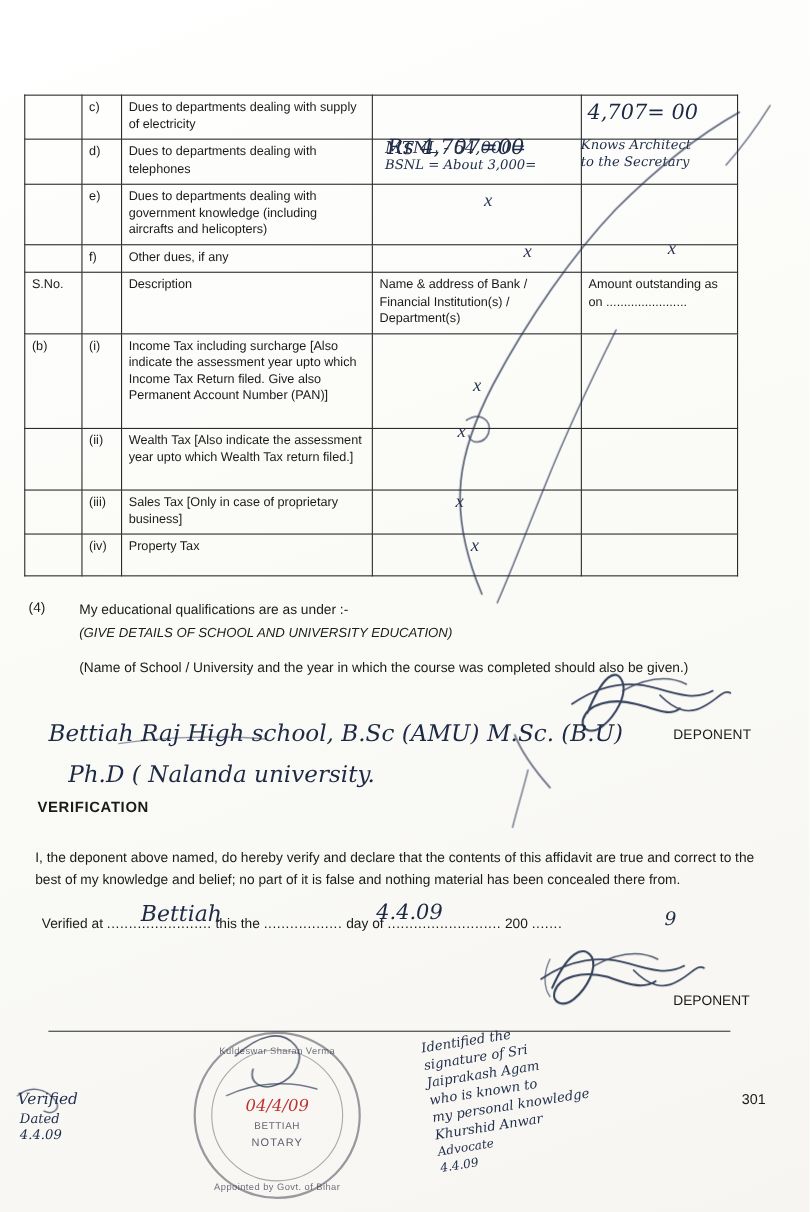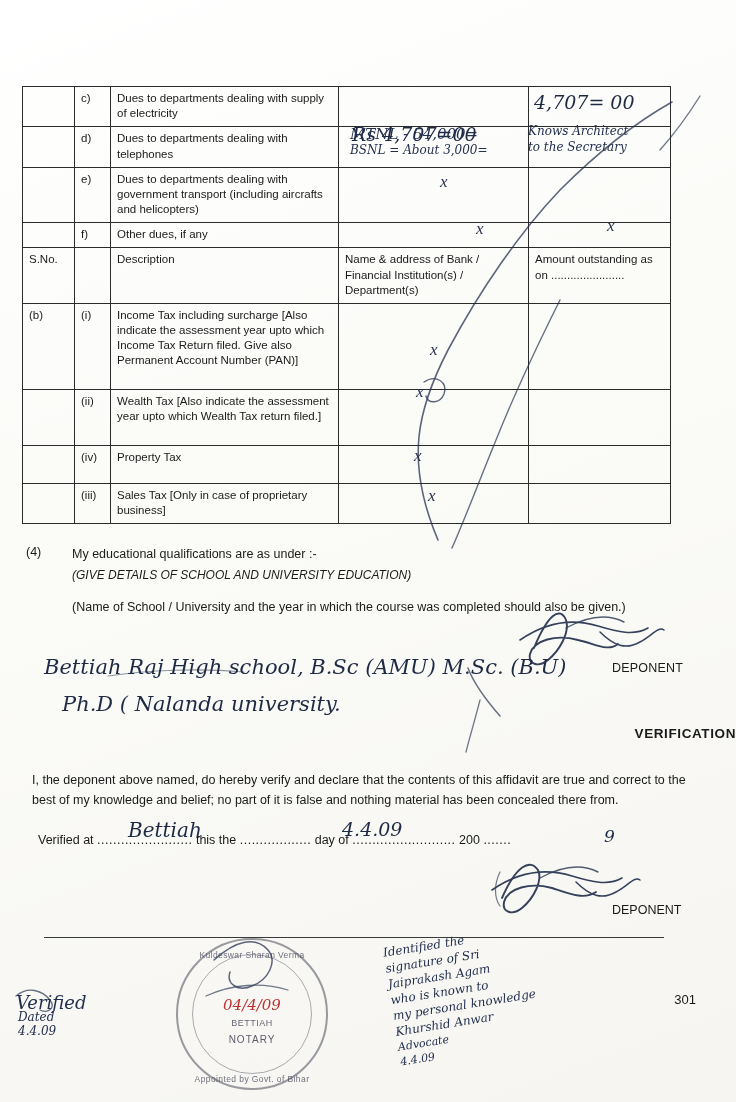--- a/index.html
+++ b/index.html
@@ -66,24 +66,25 @@
 
   .deponent-1 {
     position: absolute;
     left: 612px; top: 661px;
     font-size: 12.5px;
     letter-spacing: .2px;
   }
   .verification-title {
     position: absolute;
     left: 0; right: 0; top: 726px;
-    text-align: right;
+    text-align: left;
     font-size: 13.5px;
     font-weight: bold;
     letter-spacing: .6px;
+    padding-left: 34px;
   }
   .verify-body {
     position: absolute;
     left: 32px; top: 770px; width: 664px;
     font-size: 12.5px;
     line-height: 1.62;
   }
   .verified-line {
     position: absolute;
     left: 38px; top: 833px; width: 660px;
@@ -225,21 +226,21 @@
       <tr style="height:36px">
         <td></td>
         <td>d)</td>
         <td>Dues to departments dealing with telephones</td>
         <td></td>
         <td></td>
       </tr>
       <tr style="height:50px">
         <td></td>
         <td>e)</td>
-        <td>Dues to departments dealing with government transport (including aircrafts and helicopters)</td>
+        <td>Dues to departments dealing with government knowledge (including aircrafts and helicopters)</td>
         <td></td>
         <td></td>
       </tr>
       <tr style="height:22px">
         <td></td>
         <td>f)</td>
         <td>Other dues, if any</td>
         <td></td>
         <td></td>
       </tr>
@@ -257,31 +258,31 @@
         <td></td>
         <td></td>
       </tr>
       <tr style="height:56px">
         <td></td>
         <td>(ii)</td>
         <td>Wealth Tax [Also indicate the assessment year upto which Wealth Tax return filed.]</td>
         <td></td>
         <td></td>
       </tr>
+      <tr style="height:40px">
+        <td></td>
+        <td>(iii)</td>
+        <td>Sales Tax [Only in case of proprietary business]</td>
+        <td></td>
+        <td></td>
+      </tr>
       <tr style="height:38px">
         <td></td>
         <td>(iv)</td>
         <td>Property Tax</td>
-        <td></td>
-        <td></td>
-      </tr>
-      <tr style="height:40px">
-        <td></td>
-        <td>(iii)</td>
-        <td>Sales Tax [Only in case of proprietary business]</td>
         <td></td>
         <td></td>
       </tr>
     </tbody>
   </table>
 
   <div class="q-num">(4)</div>
   <div class="para q-text">My educational qualifications are as under :-</div>
   <div class="para q-sub">(GIVE DETAILS OF SCHOOL AND UNIVERSITY EDUCATION)</div>
   <div class="para q-note">(Name of School / University and the year in which the course was completed should also be given.)</div>
@@ -323,21 +324,21 @@
   <div class="ink ink-x" style="left:414px; top:446px;">x</div>
   <div class="ink ink-x" style="left:428px; top:486px;">x</div>
 
   <div class="ink ink-strong" style="left:44px; top:655px; font-size:21px;">Bettiah Raj High school, B.Sc (AMU) M.Sc. (B.U)</div>
   <div class="ink ink-strong" style="left:62px; top:692px; font-size:21px;">Ph.D ( Nalanda university.</div>
 
   <div class="ink ink-strong" style="left:128px; top:818px; font-size:20px;">Bettiah</div>
   <div class="ink ink-strong" style="left:342px; top:818px; font-size:19px;">4.4.09</div>
   <div class="ink ink-strong" style="left:604px; top:826px; font-size:17px;">9</div>
 
-  <div class="ink" style="left:16px; top:992px; font-size:18px;font-style:italic;">Verified</div>
+  <div class="ink" style="left:16px; top:992px; font-size:14px;font-style:italic;">Verified</div>
   <div class="ink" style="left:18px; top:1010px; font-size:12px;">Dated</div>
   <div class="ink" style="left:18px; top:1024px; font-size:12px;">4.4.09</div>
 
   <div style="position:absolute; left:382px; top:946px; transform: rotate(-9deg); transform-origin: left top;">
     <div class="ink" style="position:relative; font-size:12px;">Identified the</div>
     <div class="ink" style="position:relative; font-size:12px; margin-top:2px;">signature of Sri</div>
     <div class="ink" style="position:relative; font-size:12px; margin-top:2px;">Jaiprakash Agam</div>
     <div class="ink" style="position:relative; font-size:12px; margin-top:2px;">who is known to</div>
     <div class="ink" style="position:relative; font-size:12px; margin-top:2px;">my personal knowledge</div>
     <div class="ink" style="position:relative; font-size:12px; margin-top:2px;">Khurshid Anwar</div>

